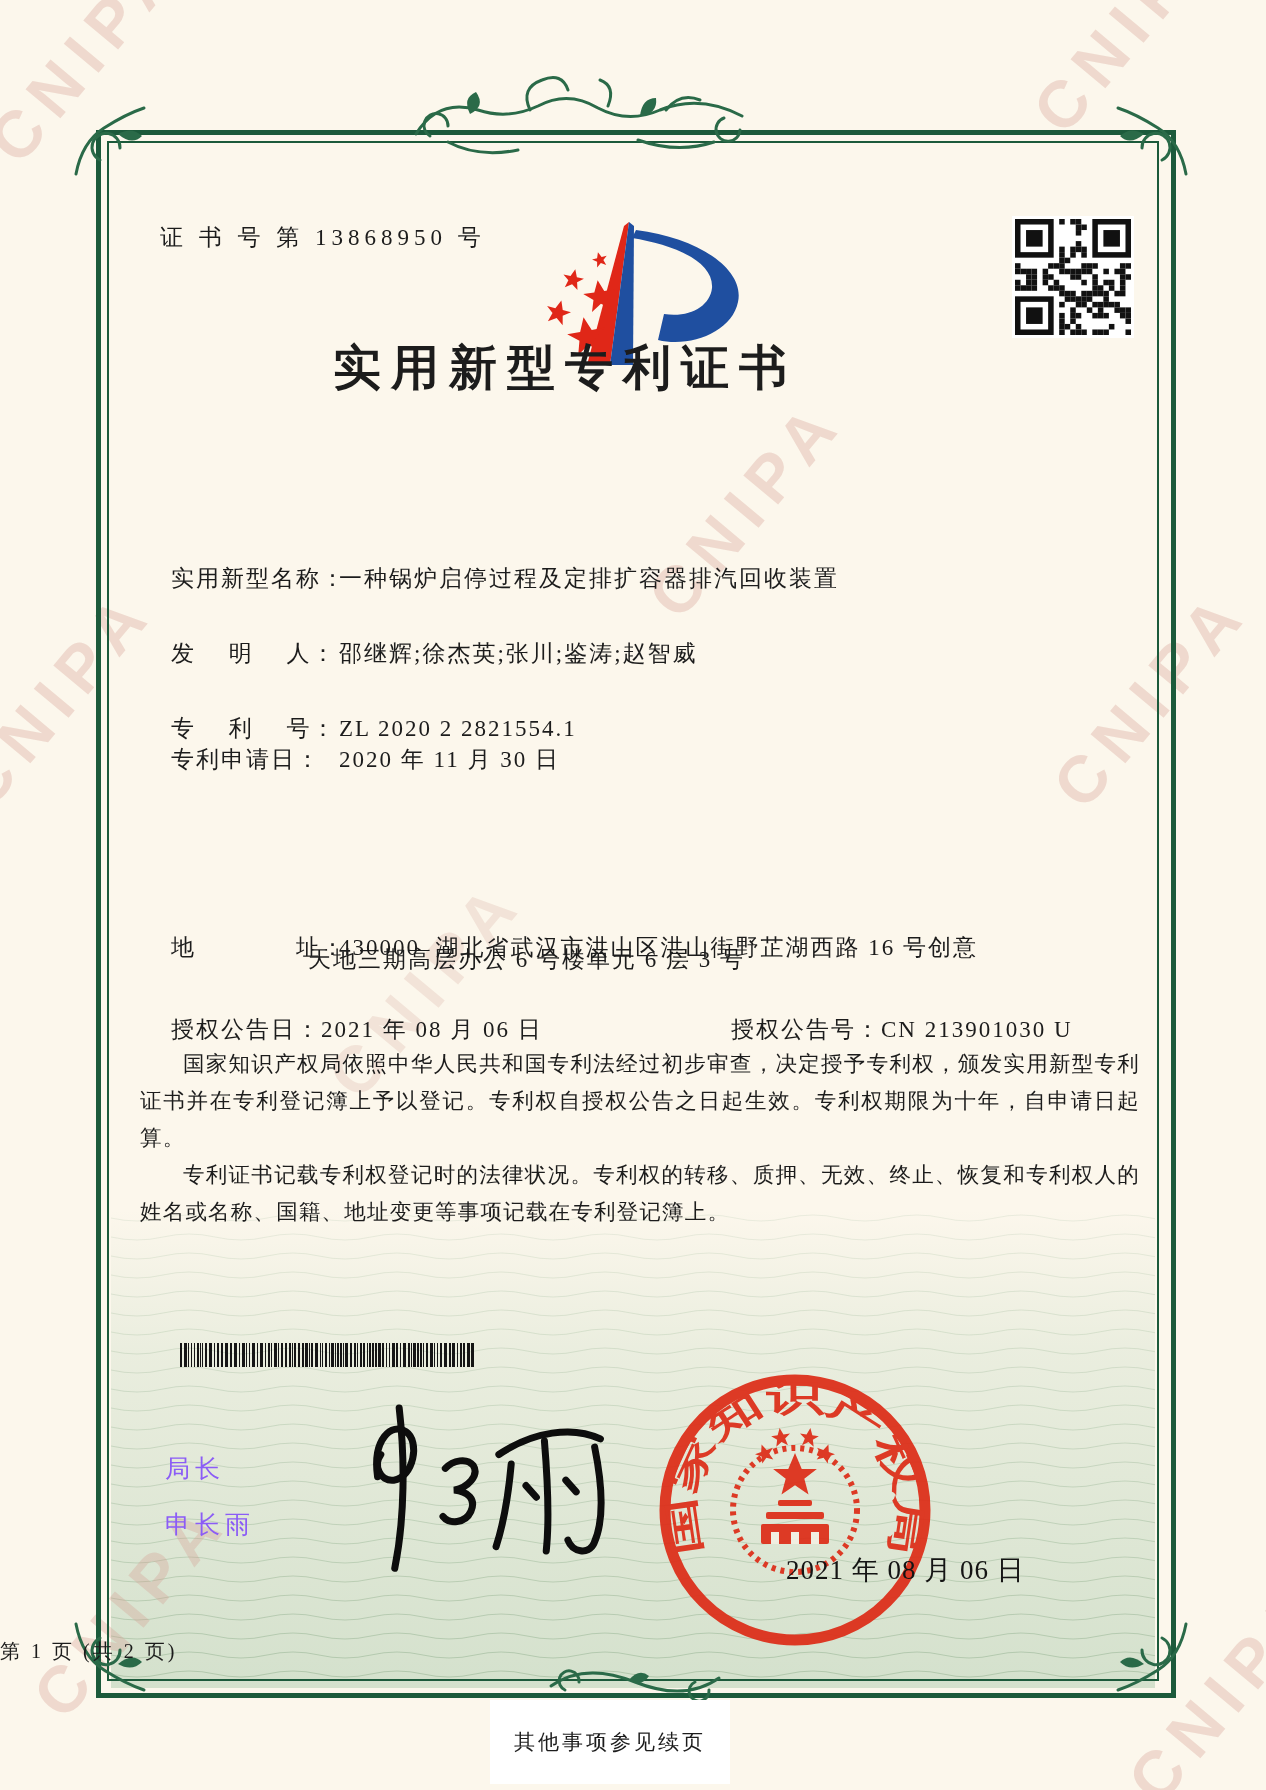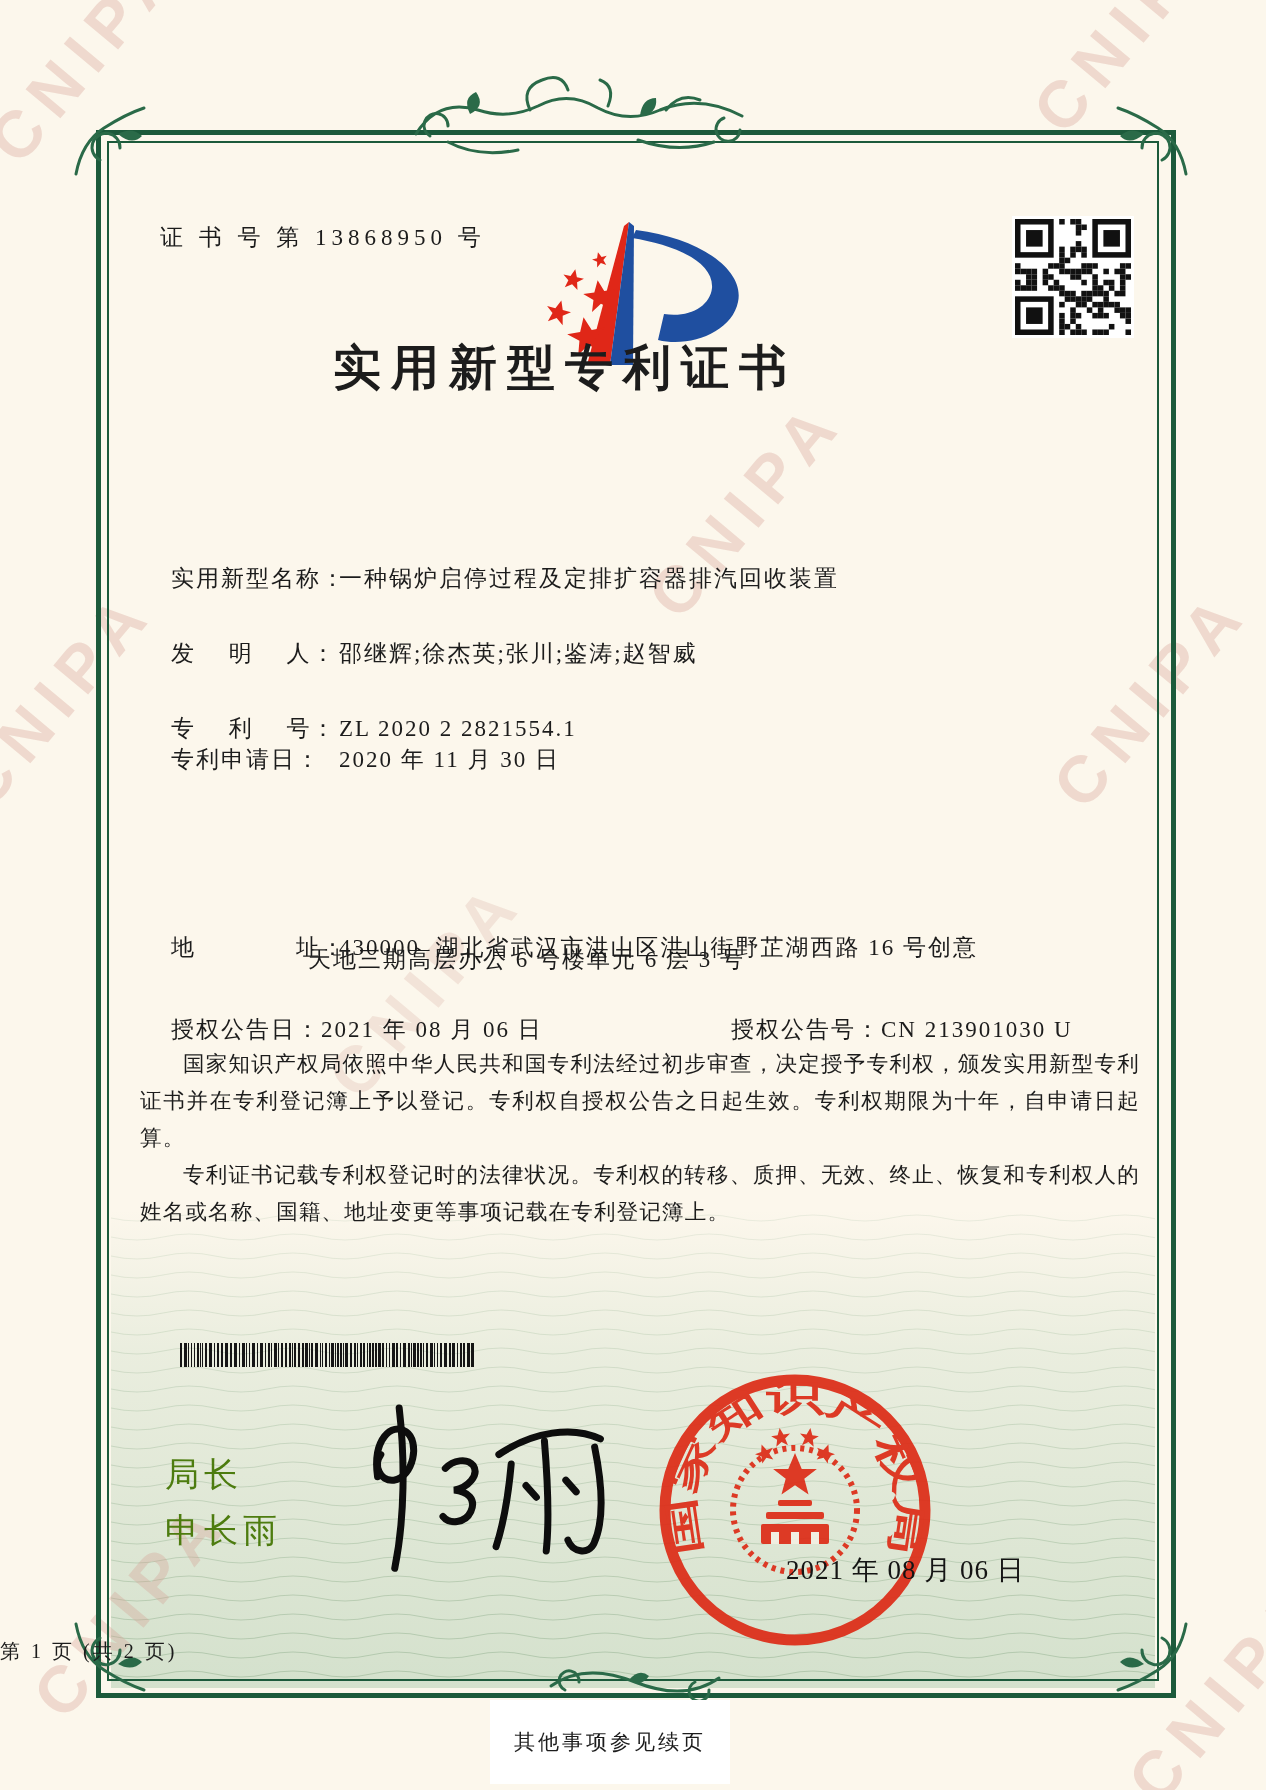--- a/index.html
+++ b/index.html
@@ -23,21 +23,21 @@
   .certno{position:absolute;left:160px;top:222px;font-size:23px;letter-spacing:5px;z-index:4;}
   .title{position:absolute;left:160px;top:336px;width:810px;text-align:center;
       font-size:48px;font-weight:bold;letter-spacing:10px;z-index:4;}
   .row{position:absolute;left:140px;font-size:23px;letter-spacing:2px;white-space:pre;z-index:4;}
   .row .lbl{display:inline-block;width:168px;white-space:pre;}
   .addr2{position:absolute;left:308px;font-size:23px;letter-spacing:2px;z-index:4;white-space:pre;}
   .paras{position:absolute;left:140px;top:1046px;width:1000px;z-index:4;}
   .paras p{margin:0;font-size:21.5px;line-height:37px;text-align:justify;
       text-indent:2em;letter-spacing:1.2px;}
   .sig-label{position:absolute;left:165px;font-family:"Liberation Sans",sans-serif;
-      font-size:34px;letter-spacing:5px;color:#4d7c0f;z-index:5;}
+      font-size:25px;letter-spacing:5px;color:#8b5cf6;z-index:5;}
   .guil{position:absolute;left:111px;top:1210px;width:1044px;height:478px;z-index:1;
       background:linear-gradient(180deg, rgba(216,229,211,0) 0%, rgba(212,226,206,.45) 30%, rgba(205,221,199,.85) 100%);}
   .guil svg{position:absolute;left:0;top:0;}
   .pageinfo{position:absolute;left:0;top:1638px;width:1056px;text-align:left;
       font-size:20px;letter-spacing:3px;z-index:4;}
   .footer-note{position:absolute;left:490px;top:1700px;background:#ffffff;
       padding:28px 24px;font-size:21px;letter-spacing:3px;z-index:4;}
   .seal-date{position:absolute;left:786px;top:1552px;font-size:27px;letter-spacing:1px;
       color:#141414;z-index:7;white-space:nowrap;}
   .qr{position:absolute;left:1012px;top:216px;width:122px;height:122px;background:#ffffff;

